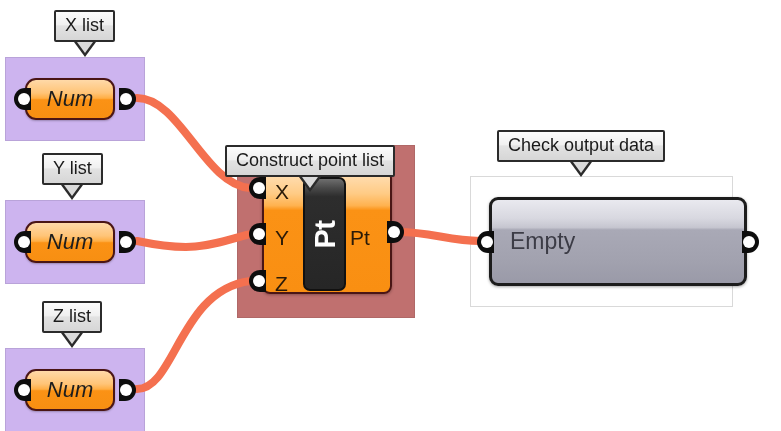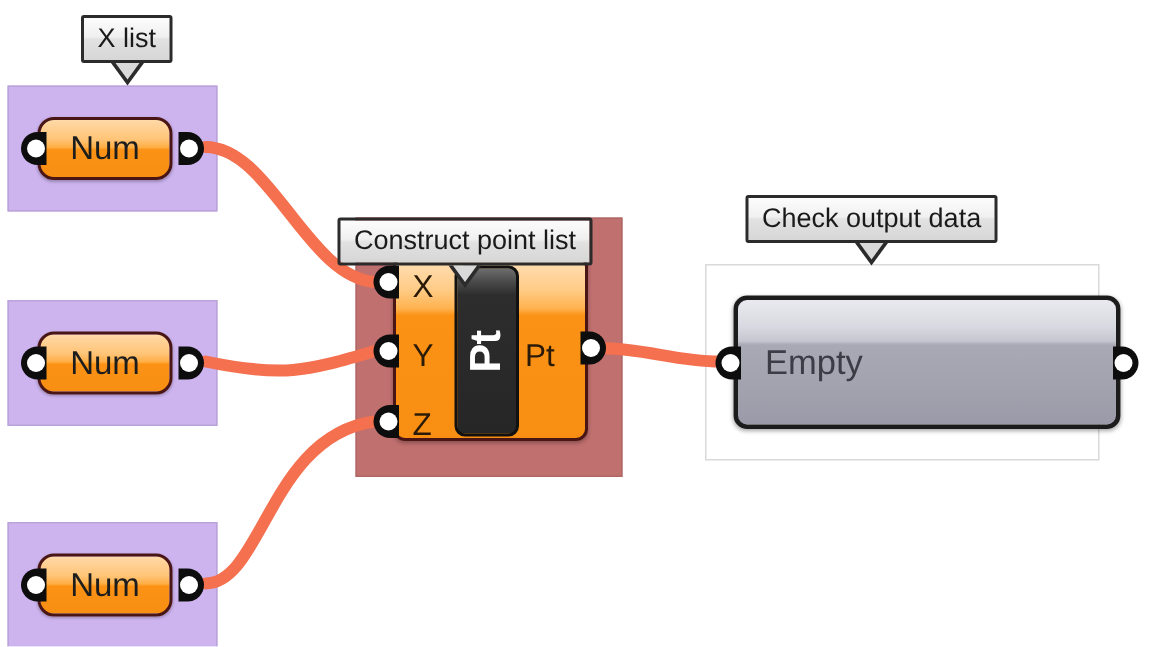--- a/index.html
+++ b/index.html
@@ -94,20 +94,21 @@
     border-radius: 11px;
     background: linear-gradient(to bottom,
         #ffd9a8 0%, #ffc477 34%, #ffae44 48%,
         #fb9215 52%, #f78f12 100%);
     display: flex;
     align-items: center;
     justify-content: center;
     font-size: 22px;
     color: #1d1d1d;
     box-shadow: 0 1px 2px rgba(0,0,0,0.25);
+    font-style: italic;
   }
 
   
   .grip {
     position: absolute;
     width: 17px; height: 22px;
     z-index: 12;
   }
   .grip-in {
     background: #0d0d0d;
@@ -226,31 +227,43 @@
   <div class="group-box group-purple" style="left:5px; top:200px; width:140px; height:84px;"></div>
 
   <div class="comp">
     <div class="grip grip-in" style="left:14px;  top:231px;"></div>
     <div class="grip grip-out" style="left:119px; top:231px;"></div>
     <div class="num-capsule" style="left:25px; top:221px; width:90px; height:42px;">
       <span>Num</span>
     </div>
   </div>
 
+  <div class="callout" style="left:42px; top:153px;">
+    <div class="callout-body">
+      <span>Y list</span>
+      <span class="callout-tail"></span>
+    </div>
+  </div>
 
   <div class="group-box group-purple" style="left:5px; top:348px; width:140px; height:84px;"></div>
 
   <div class="comp">
     <div class="grip grip-in" style="left:14px;  top:379px;"></div>
     <div class="grip grip-out" style="left:119px; top:379px;"></div>
     <div class="num-capsule" style="left:25px; top:369px; width:90px; height:42px;">
       <span>Num</span>
     </div>
   </div>
 
+  <div class="callout" style="left:42px; top:301px;">
+    <div class="callout-body">
+      <span>Z list</span>
+      <span class="callout-tail"></span>
+    </div>
+  </div>
 
   <div class="group-box group-red" style="left:237px; top:145px; width:178px; height:173px;"></div>
 
   <div class="comp">
 
     <div class="grip grip-in" style="left:249px; top:177px;"></div>
     <div class="grip grip-in" style="left:249px; top:223px;"></div>
     <div class="grip grip-in" style="left:249px; top:270px;"></div>
 
     <div class="grip grip-out" style="left:387px; top:221px;"></div>

